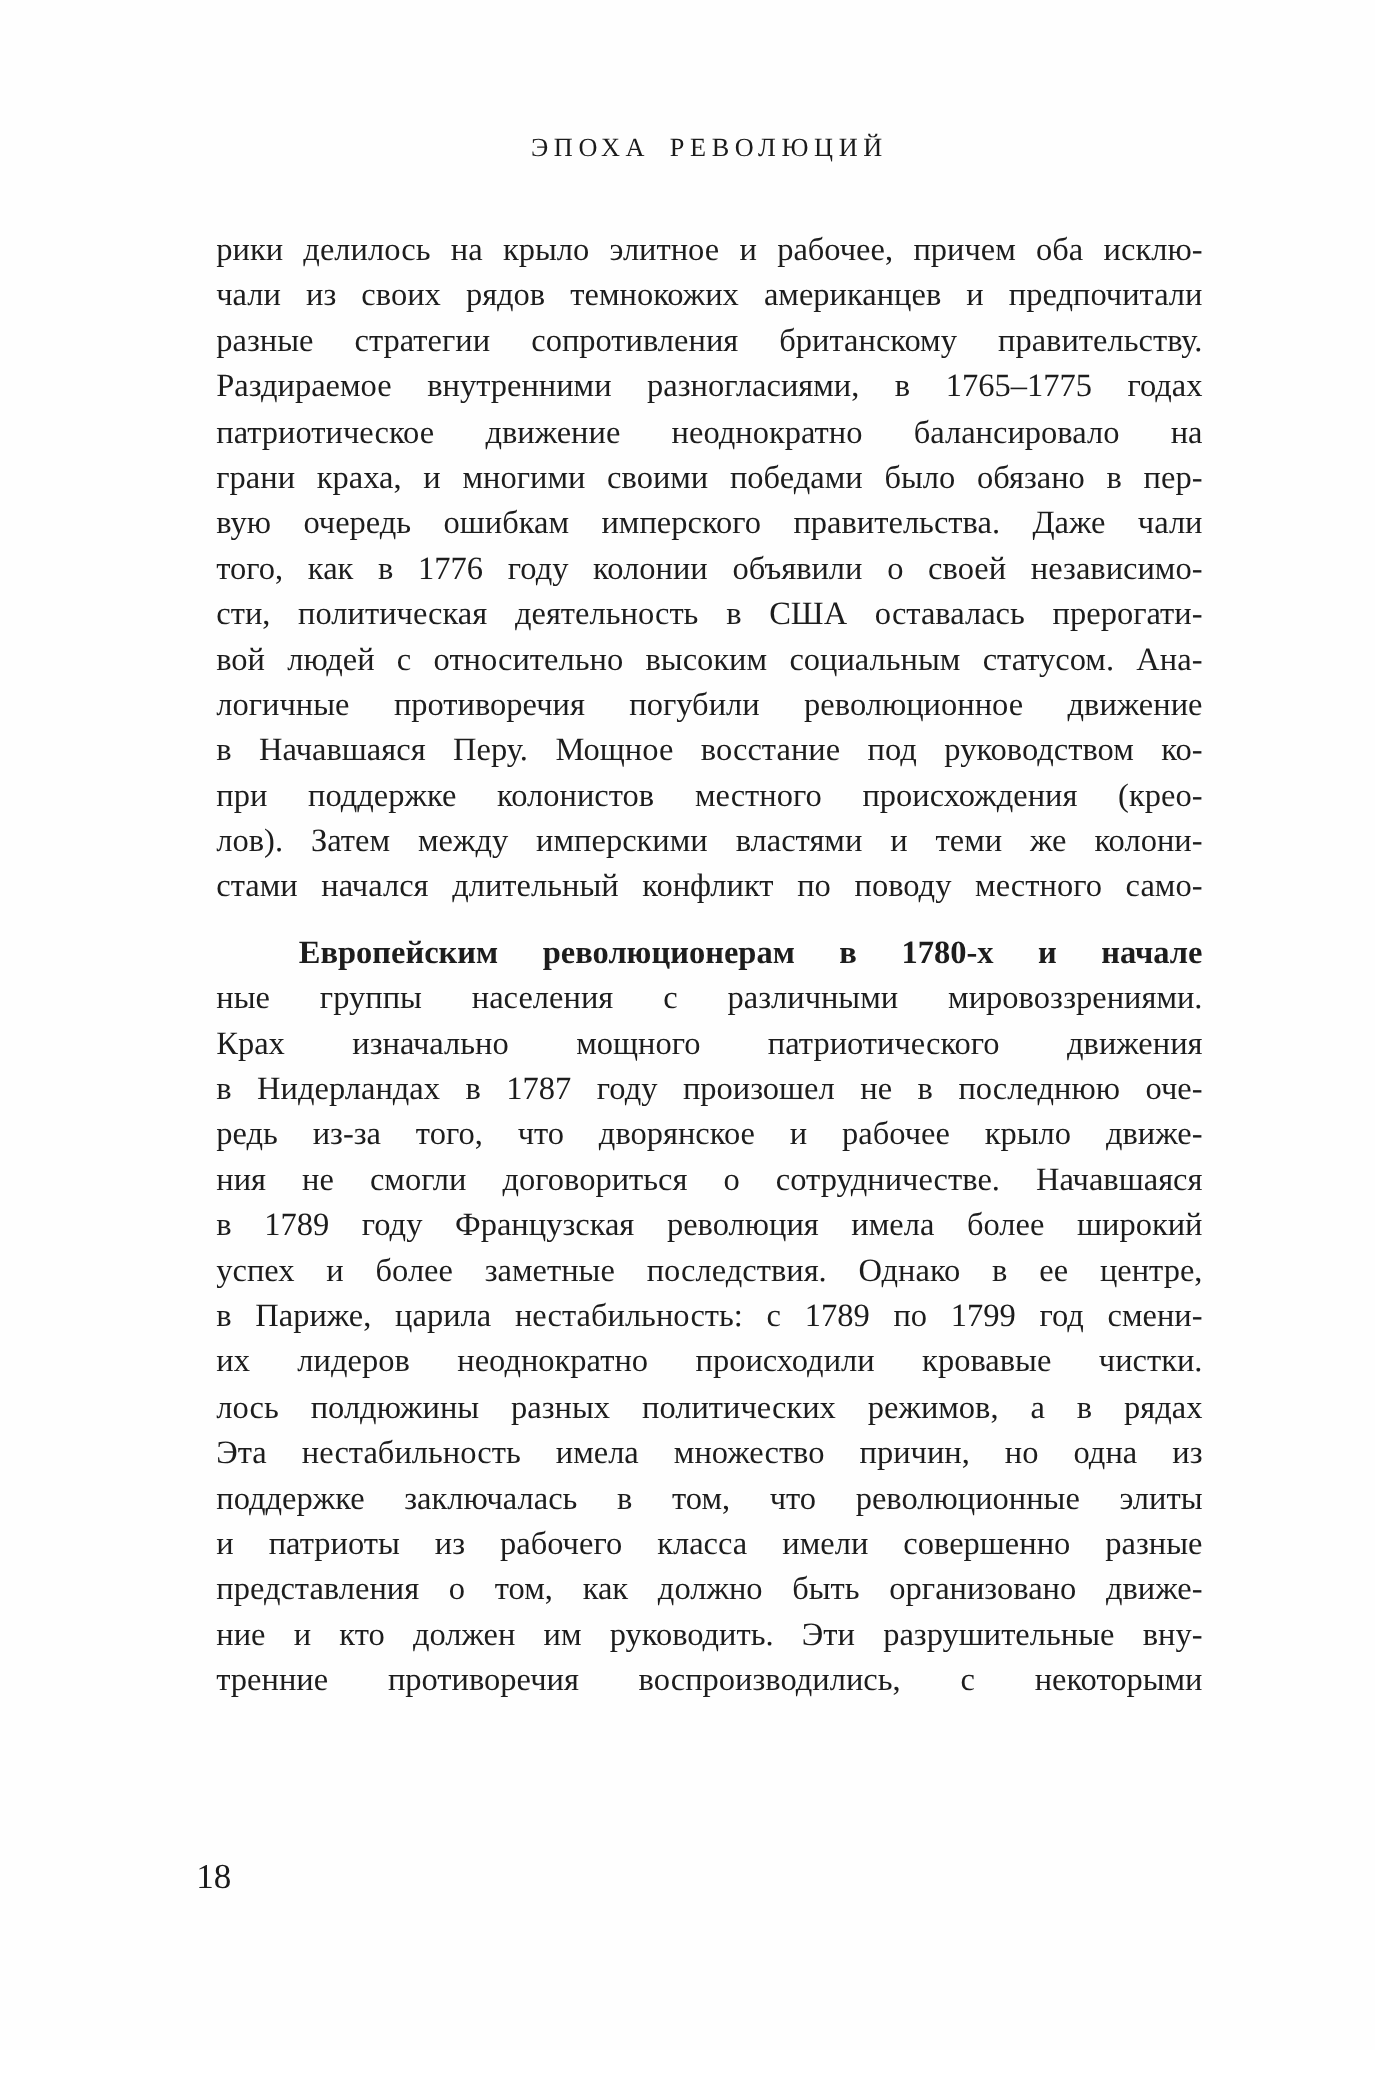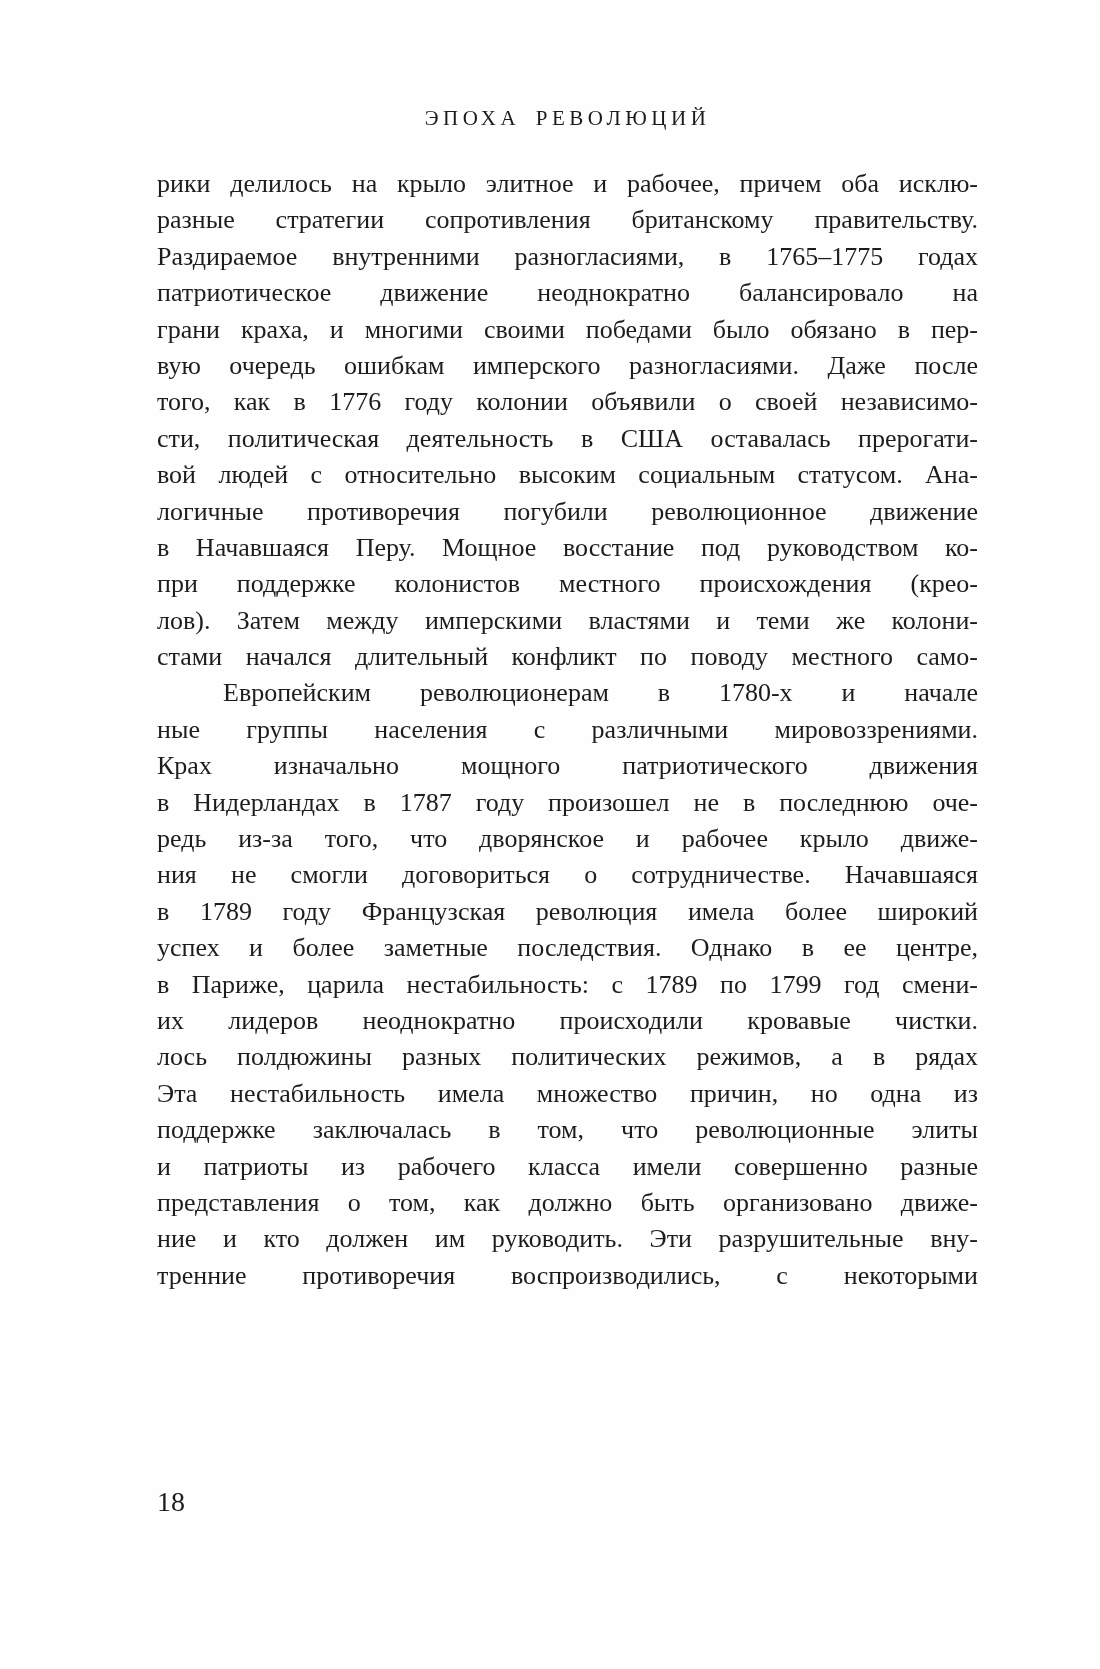--- a/index.html
+++ b/index.html
@@ -34,35 +34,36 @@
     word-spacing: 6px;
     color: #1b1b1b;
   }
   .text-body {
     position: absolute;
     top: 166px;
     left: 0;
     width: 100%;
   }
   .paragraph {
-    margin: 0;
+    margin: 16px;
     padding: 0;
   }
   .line {
     height: 36.4px;
     line-height: 36.4px;
     font-size: 26px;
     text-align: justify;
     text-align-last: justify;
     white-space: normal;
     overflow: hidden;
     color: #1d1d1d;
   }
   .line.indent {
     padding-left: 66px;
+    font-weight: bold;
   }
   .line.flush {
     text-align-last: left;
   }
   .page-number {
     position: absolute;
     top: 1486px;
     left: 0;
     width: 100%;
     text-align: left;
@@ -74,25 +75,26 @@
 </head>
 <body>
 
 <div class="page">
   <div class="column">
     <div class="running-header">ЭПОХА РЕВОЛЮЦИЙ</div>
 
     <div class="text-body">
         <div class="paragraph">
           <div class="line">рики делилось на крыло элитное и рабочее, причем оба исклю-</div>
+          <div class="line">чали из своих рядов темнокожих американцев и предпочитали</div>
           <div class="line">разные стратегии сопротивления британскому правительству.</div>
           <div class="line">Раздираемое внутренними разногласиями, в 1765–1775 годах</div>
           <div class="line">патриотическое движение неоднократно балансировало на</div>
           <div class="line">грани краха, и многими своими победами было обязано в пер-</div>
-          <div class="line">вую очередь ошибкам имперского разногласиями. Даже после</div>
+          <div class="line">вую очередь ошибкам имперского правительства. Даже чали</div>
           <div class="line">того, как в 1776 году колонии объявили о своей независимо-</div>
           <div class="line">сти, политическая деятельность в США оставалась прерогати-</div>
           <div class="line">вой людей с относительно высоким социальным статусом. Ана-</div>
           <div class="line">логичные противоречия погубили революционное движение</div>
           <div class="line">в Начавшаяся Перу. Мощное восстание под руководством ко-</div>
           <div class="line">при поддержке колонистов местного происхождения (крео-</div>
           <div class="line">лов). Затем между имперскими властями и теми же колони-</div>
           <div class="line">стами начался длительный конфликт по поводу местного само-</div>
         </div>
         <div class="paragraph">

